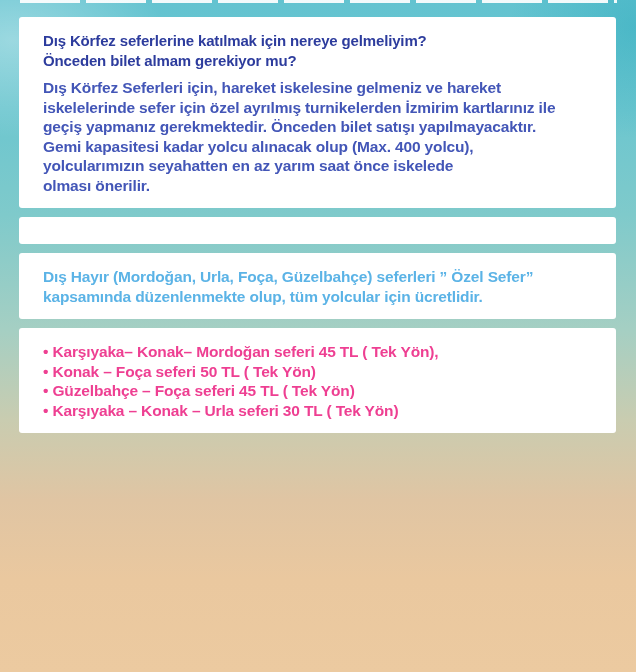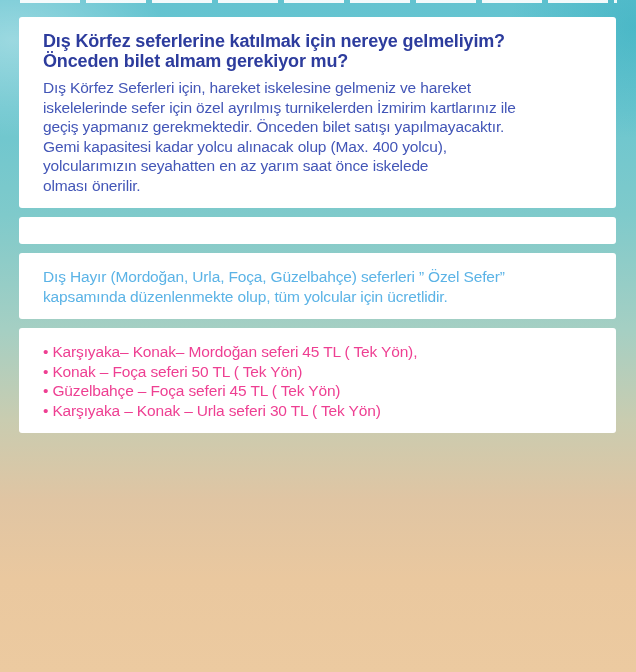--- a/index.html
+++ b/index.html
@@ -40,31 +40,31 @@
     box-sizing: border-box;
     margin: 9px 19px 0 19px;
     width: 597px;
     background: #ffffff;
     border-radius: 3px;
     padding: 14px 26px 13px 24px;
   }
   .card:first-of-type { margin-top: 7px; }
   .card h2 {
     margin: 0 0 7px 0;
-    font-size: 18px;
+    font-size: 15px;
     font-weight: 700;
     line-height: 20px;
     letter-spacing: -0.15px;
     white-space: pre-line;
     color: var(--head, #333333);
   }
   .card p {
     margin: 0;
     font-size: 15.5px;
-    font-weight: 400;
+    font-weight: 700;
     line-height: 19.5px;
     letter-spacing: -0.15px;
     white-space: pre-line;
     color: var(--body, #555555);
   }
 </style>
 </head>
 <body>
 
 <div class="page" style="--bg-top: #63c3d0; --bg-mid: #a5cfc3; --bg-bottom: #eccaa0;">

